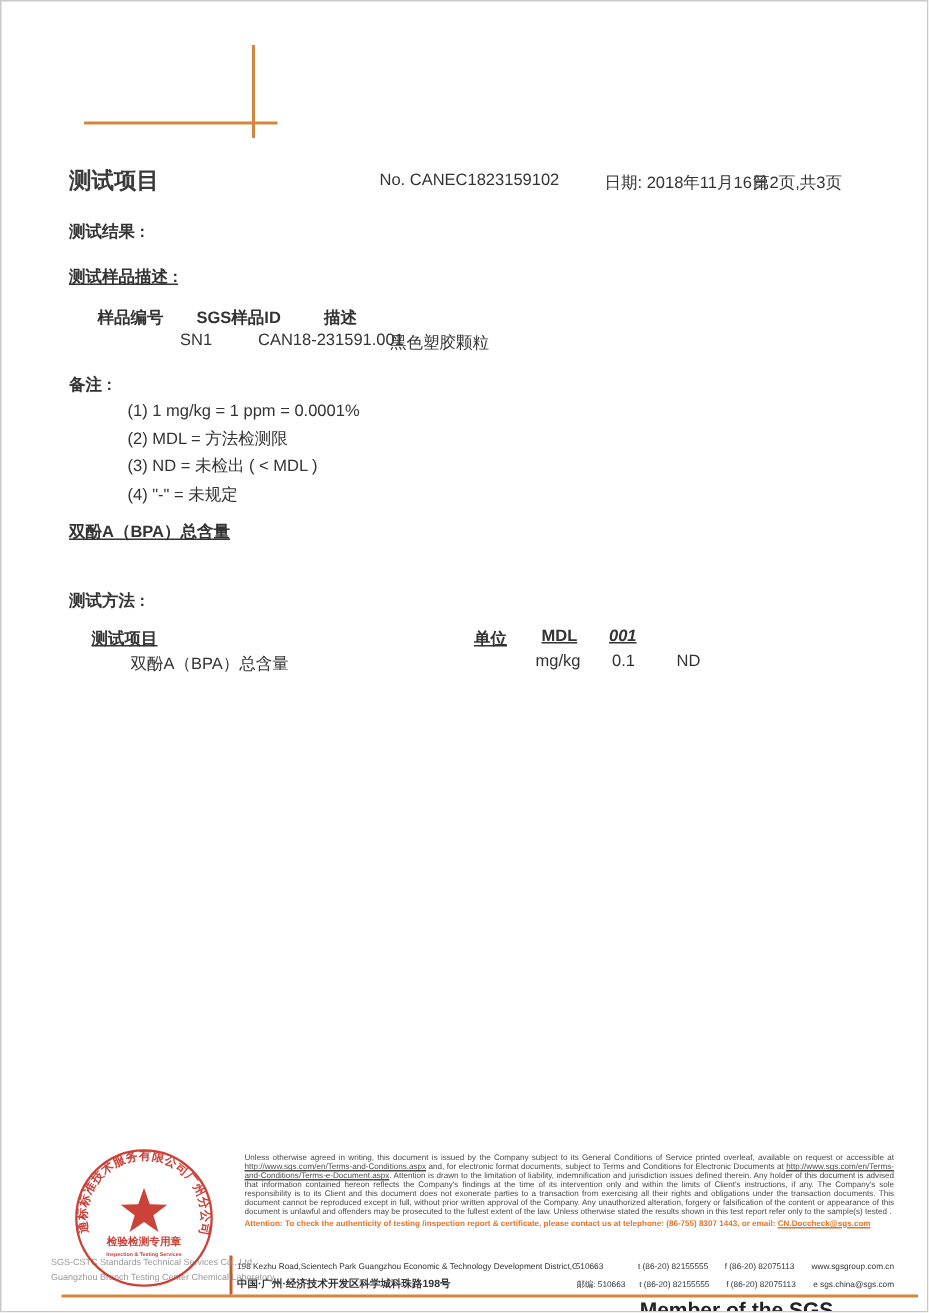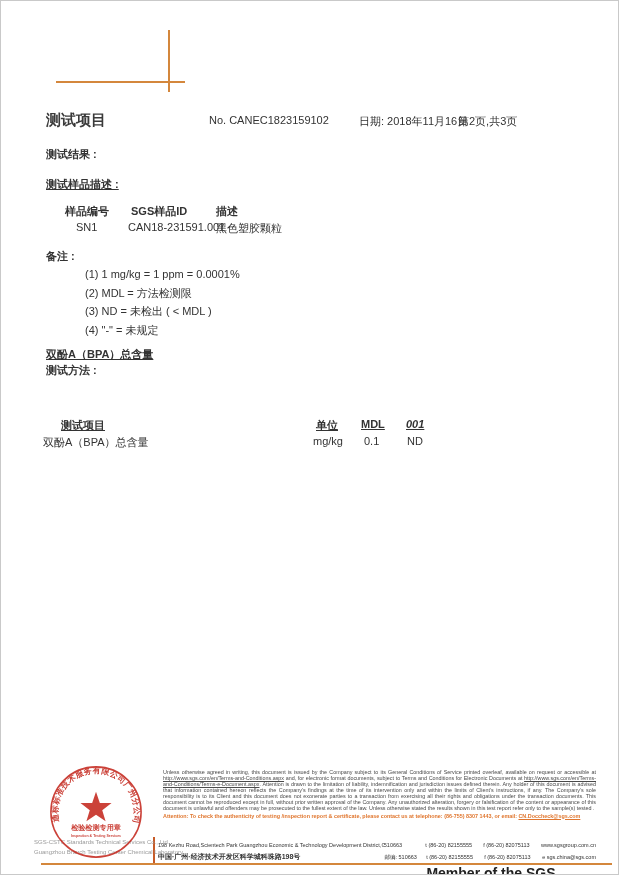--- a/index.html
+++ b/index.html
@@ -15,39 +15,39 @@
   .logo-vline { left:167px; top:29px; width:2px; height:62px; background:#d4873c; }
   .logo-hline { left:55px; top:80px; width:129px; height:2px; background:#d4873c; }
 
   
   .doc-title  { left:45px;  top:110px; font-size:15px; font-weight:bold; color:#3a3a3a; }
   .report-no  { left:208px; top:113px; font-size:11px; }
   .date-line  { left:358px; top:113px; font-size:11px; }
   .page-info  { left:457px; top:113px; font-size:11px; }
 
   .lbl { font-size:11px; font-weight:bold; color:#333; }
-  .txt { font-size:11px; color:#333; }
+  .txt { font-size:11px; color:#333;margin-left:44px; }
   .und { text-decoration:underline; }
 
   .results-label     { left:45px; top:146px; }
   .sample-desc-label { left:45px; top:176px; }
 
   
   .st-h1 { left:64px;  top:203px; }
   .st-h2 { left:130px; top:203px;text-align:right; }
   .st-h3 { left:215px; top:203px; }
   .st-r1 { left:75px;  top:220px; }
   .st-r2 { left:127px; top:220px; }
   .st-r3 { left:215px; top:220px; }
 
   .remarks-label { left:45px; top:248px; }
   .remarks-list  { left:84px; top:264px; font-size:11px; line-height:18.5px; color:#333; }
 
   .bpa-title    { left:45px;  top:346px; }
-  .method-label { left:45px;  top:362px; }
+  .method-label { left:45px;  top:392px; }
   .method-text  { left:120px; top:373px; width:472px; font-size:10.8px; line-height:20px; color:#333; }
 
   
   .rt-h { font-size:11px; font-weight:bold; text-decoration:underline; color:#333; }
   .rt-hitem { left:60px;  top:417px; }
   .rt-hunit { left:315px; top:417px; }
   .rt-hmdl  { left:360px; top:417px; }
   .rt-hsmp  { left:405px; top:417px; font-style:italic;text-align:right; }
   .rt-ritem { left:42px;  top:434px; }
   .rt-runit { left:312px; top:434px; }

